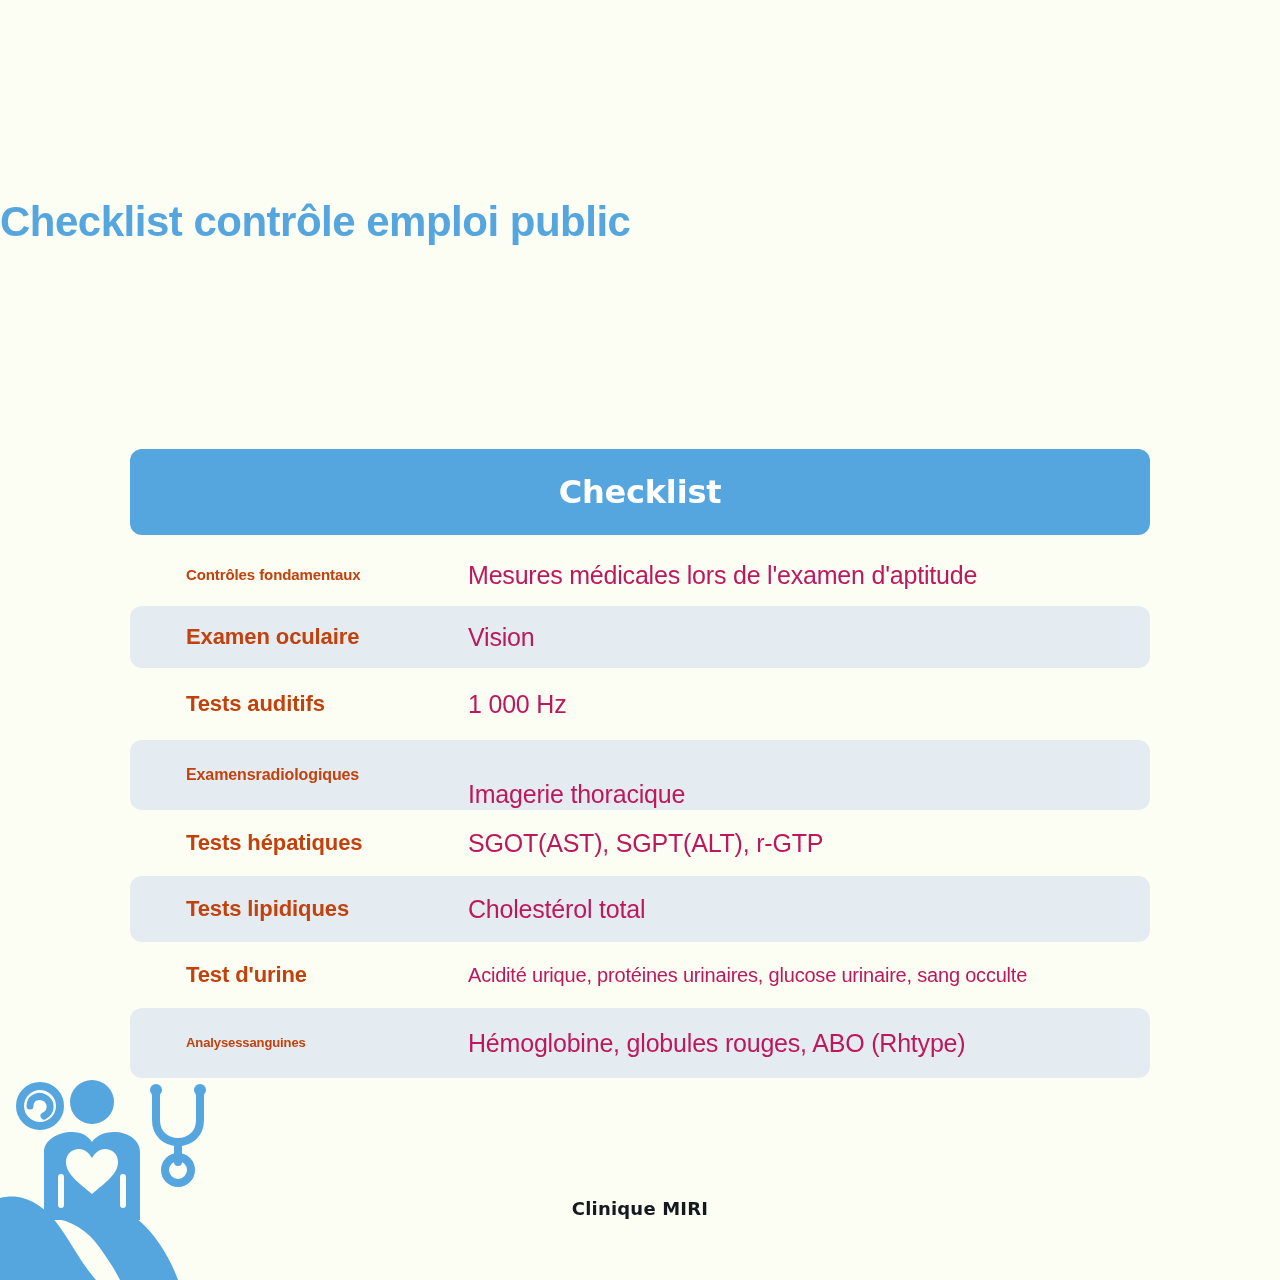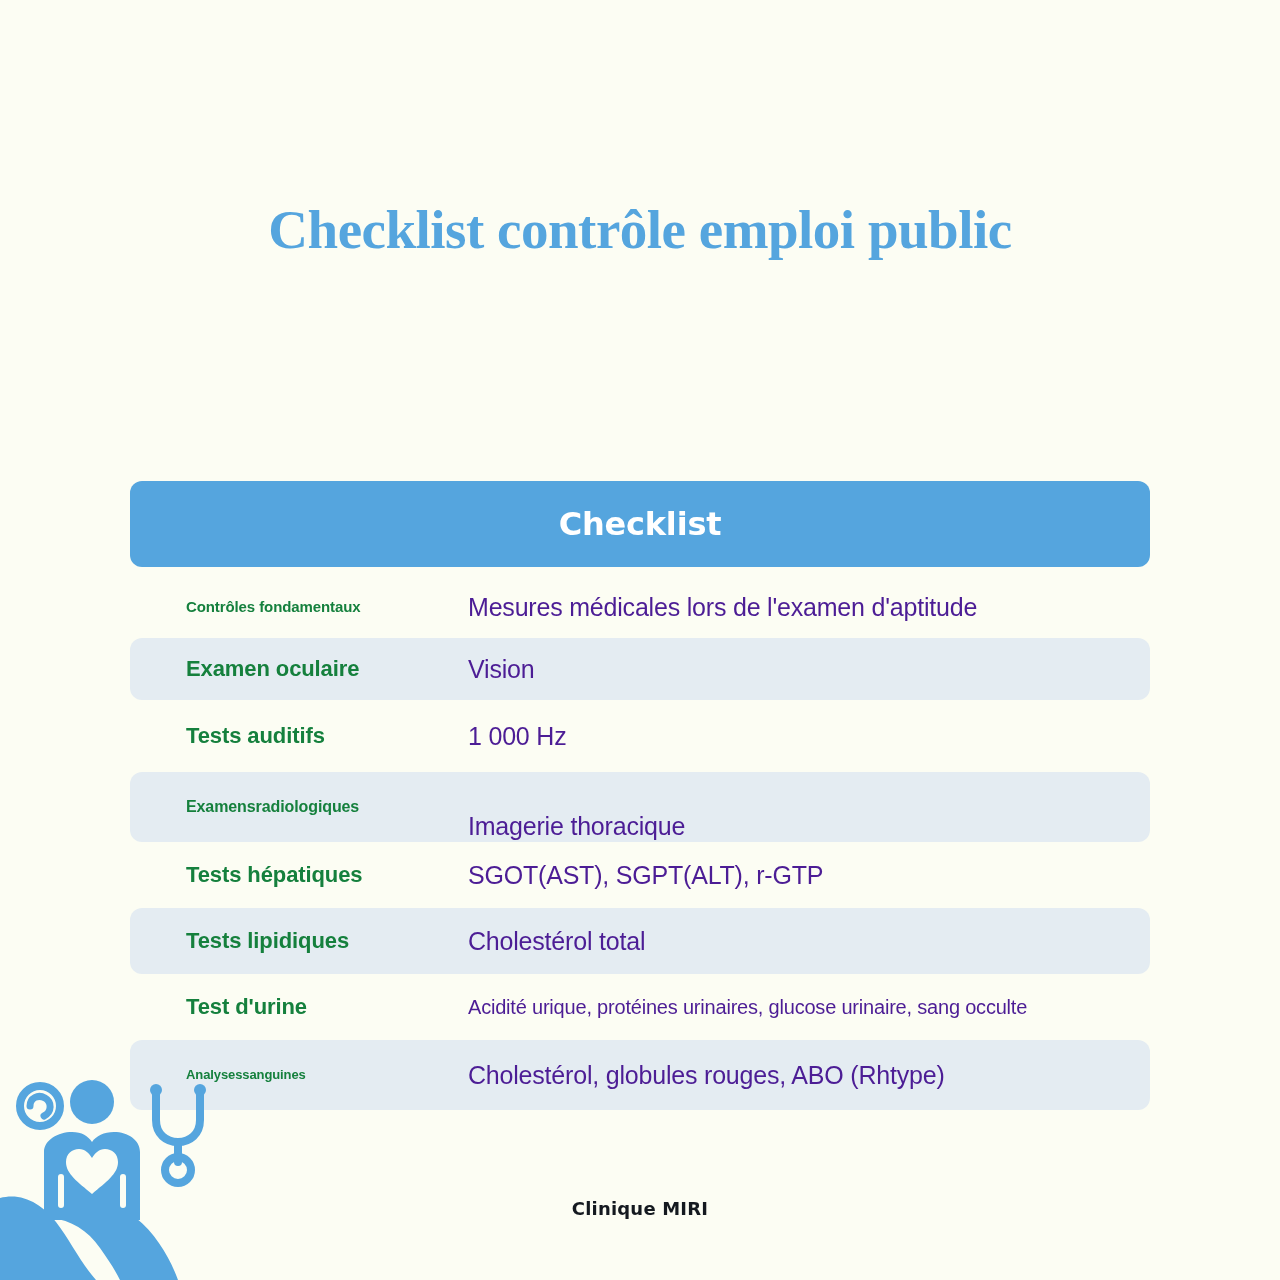--- a/index.html
+++ b/index.html
@@ -16,23 +16,22 @@
     overflow: hidden;
     -webkit-font-smoothing: antialiased;
   }
 
   
   .page-title {
     position: absolute;
     left: 0;
     top: 198px;
     width: 1280px;
-    text-align: center;
-    font-family: Liberation Serif, serif;
-    font-size: 55px;
+    font-family: Liberation Sans, sans-serif;
+    font-size: 42px;
     font-weight: 700;
     letter-spacing: -0.5px;
     color: #55a5de;
     white-space: nowrap;
     line-height: 1.15;
   }
 
   
   .checklist-table {
     position: absolute;
@@ -41,21 +40,20 @@
     width: 1020px;
   }
 
   .table-header {
     height: 86px;
     background: #55a5de;
     border-radius: 12px;
     display: flex;
     align-items: center;
     justify-content: center;
-    margin-top: 32px;
   }
   .table-header-title {
     color: #ffffff;
     font-size: 32px;
     font-weight: 700;
     letter-spacing: -0.2px;
     font-family: "DejaVu Sans", "Liberation Sans", sans-serif;
   }
 
   .table-body {
@@ -72,28 +70,28 @@
   }
   .row.striped {
     background: #e4ecf2;
   }
   .row.plain {
     background: transparent;
   }
 
   .row-label {
     flex: 0 0 282px;
-    color: #15803d;
+    color: #c2410c;
     font-weight: 700;
     line-height: 1.1;
     letter-spacing: -0.1px;
   }
   .row-value {
     flex: 1 1 auto;
-    color: #4c1d95;
+    color: #be185d;
     font-weight: 400;
     line-height: 1.15;
     white-space: nowrap;
     letter-spacing: -0.2px;
   }
 
   
   .r0 { height: 62px; }
   .r0 .row-label { font-size: 15px; }
   .r0 .row-value { font-size: 25px; }
@@ -193,21 +191,21 @@
       <div class="row-value">Cholestérol total</div>
     </div>
 
     <div class="row plain r6">
       <div class="row-label">Test d'urine</div>
       <div class="row-value">Acidité urique, protéines urinaires, glucose urinaire, sang occulte</div>
     </div>
 
     <div class="row striped r7">
       <div class="row-label">Analysessanguines</div>
-      <div class="row-value">Cholestérol, globules rouges, ABO (Rhtype)</div>
+      <div class="row-value">Hémoglobine, globules rouges, ABO (Rhtype)</div>
     </div>
 
   </div>
 </div>
 
 <div class="footer-brand">Clinique MIRI</div>
 
 <svg class="corner-decoration" viewBox="0 0 230 210">
 
   <path d="M0 128 C 22 122 42 134 56 152 C 70 170 80 192 96 210 L 0 210 Z" fill="#55a5de"></path>

